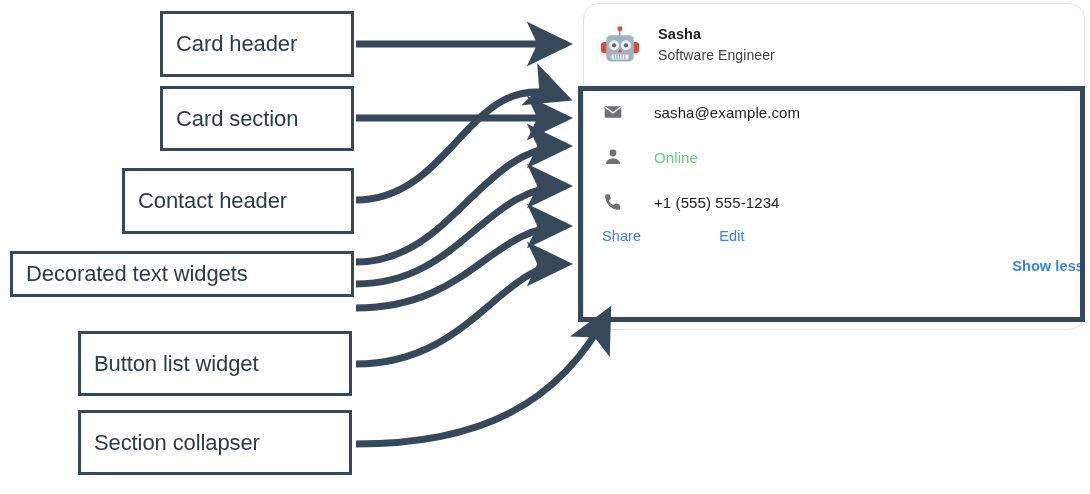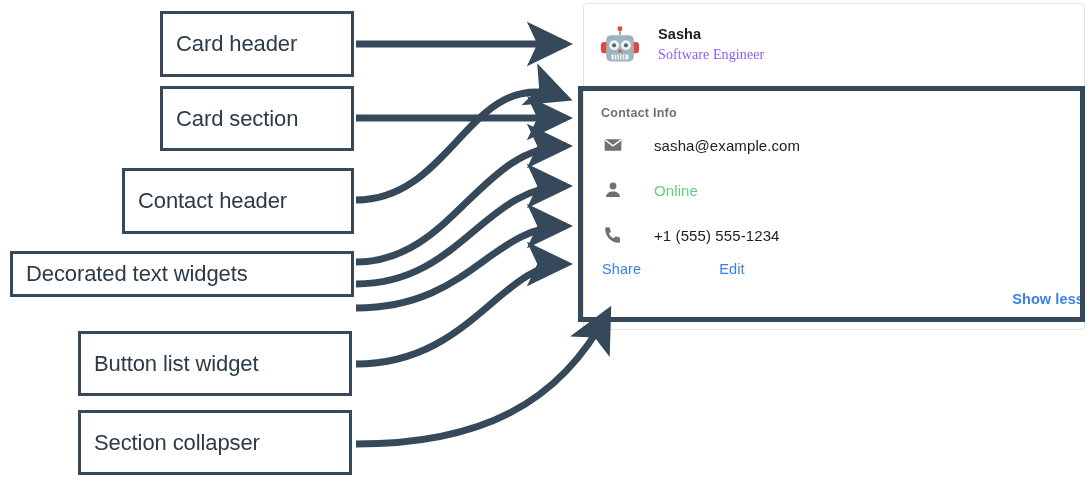--- a/index.html
+++ b/index.html
@@ -32,39 +32,39 @@
   #cal5{left:78px; top:410px;width:274px;height:65px;}
 
   
   #arrows{position:absolute;left:0;top:0;width:1090px;height:494px;z-index:5;}
 
   
   #card{
     position:absolute;left:583px;top:3px;width:502px;height:327px;
     background:#ffffff;
     border:1px solid #e4e4e4;
-    border-radius:4px;
+    border-radius:16px;
     box-sizing:border-box;
     z-index:2;
     overflow:hidden;
   }
   #card-header{
     position:absolute;left:0;top:0;width:100%;height:83px;
     display:flex;align-items:center;
     box-sizing:border-box;
     padding-left:15px;
   }
   #avatar{width:42px;height:42px;flex:0 0 42px;margin-right:17px;}
   .hdr-text{display:flex;flex-direction:column;justify-content:center;}
   #hdr-title{
     font-size:14.5px;font-weight:bold;color:#202124;line-height:1.35;
     letter-spacing:0.1px;
   }
   #hdr-sub{
-    font-size:14px;color:#8b5cf6;line-height:1.6;letter-spacing:0.1px;font-family:Liberation Serif, serif;
+    font-size:14px;color:#404040;line-height:1.6;letter-spacing:0.1px;
   }
 
   
   #section-outline{
     position:absolute;left:578px;top:86px;width:507px;height:236px;
     border:5px solid #36495a;
     box-sizing:border-box;
     z-index:4;
     pointer-events:none;
   }
@@ -138,21 +138,20 @@
         </g>
       </svg>
       <div class="hdr-text">
         <div id="hdr-title">Sasha</div>
         <div id="hdr-sub">Software Engineer</div>
       </div>
     </div>
 
     <div id="card-body">
 
-      <div id="section-title">Contact Info</div>
 
       <div class="info-row">
         <span class="info-icon">
           <svg width="20" height="20" viewBox="0 0 24 24" fill="#6d7074">
             <path d="M3 5h18a1 1 0 0 1 1 1v12a1 1 0 0 1-1 1H3a1 1 0 0 1-1-1V6a1 1 0 0 1 1-1z"></path>
             <path d="M3.2 6.4 12 13l8.8-6.6" stroke="#ffffff" stroke-width="1.7" fill="none" stroke-linecap="round" stroke-linejoin="round"></path>
           </svg>
         </span>
         <span class="info-text">sasha@example.com</span>
       </div>

